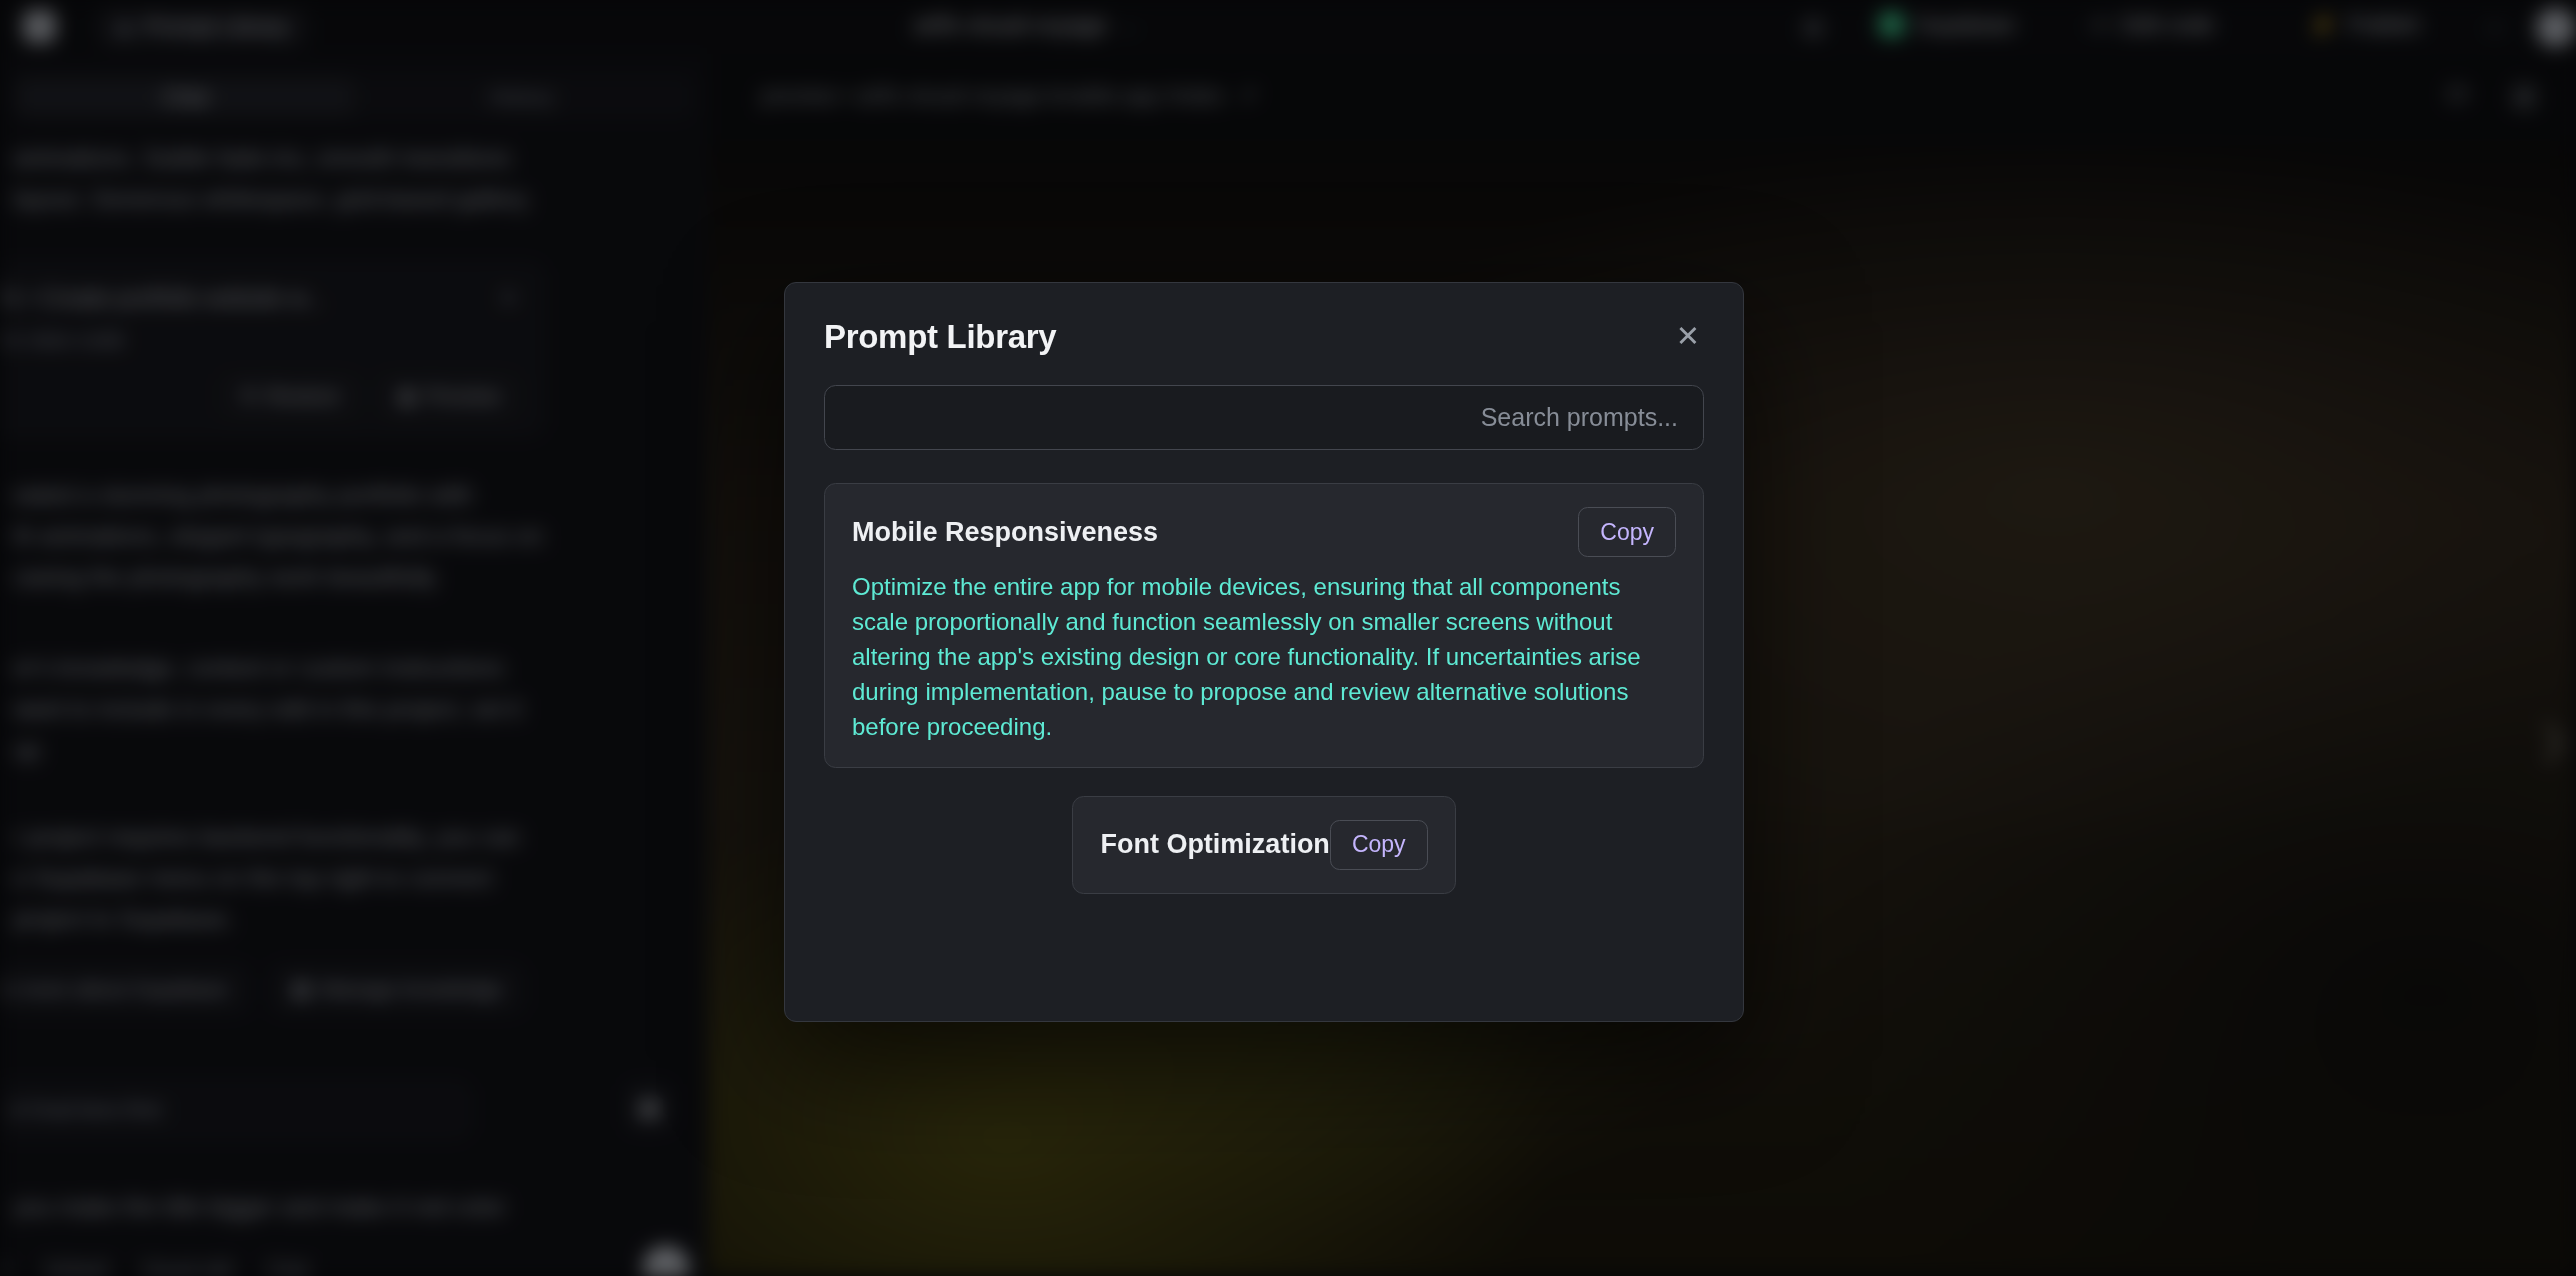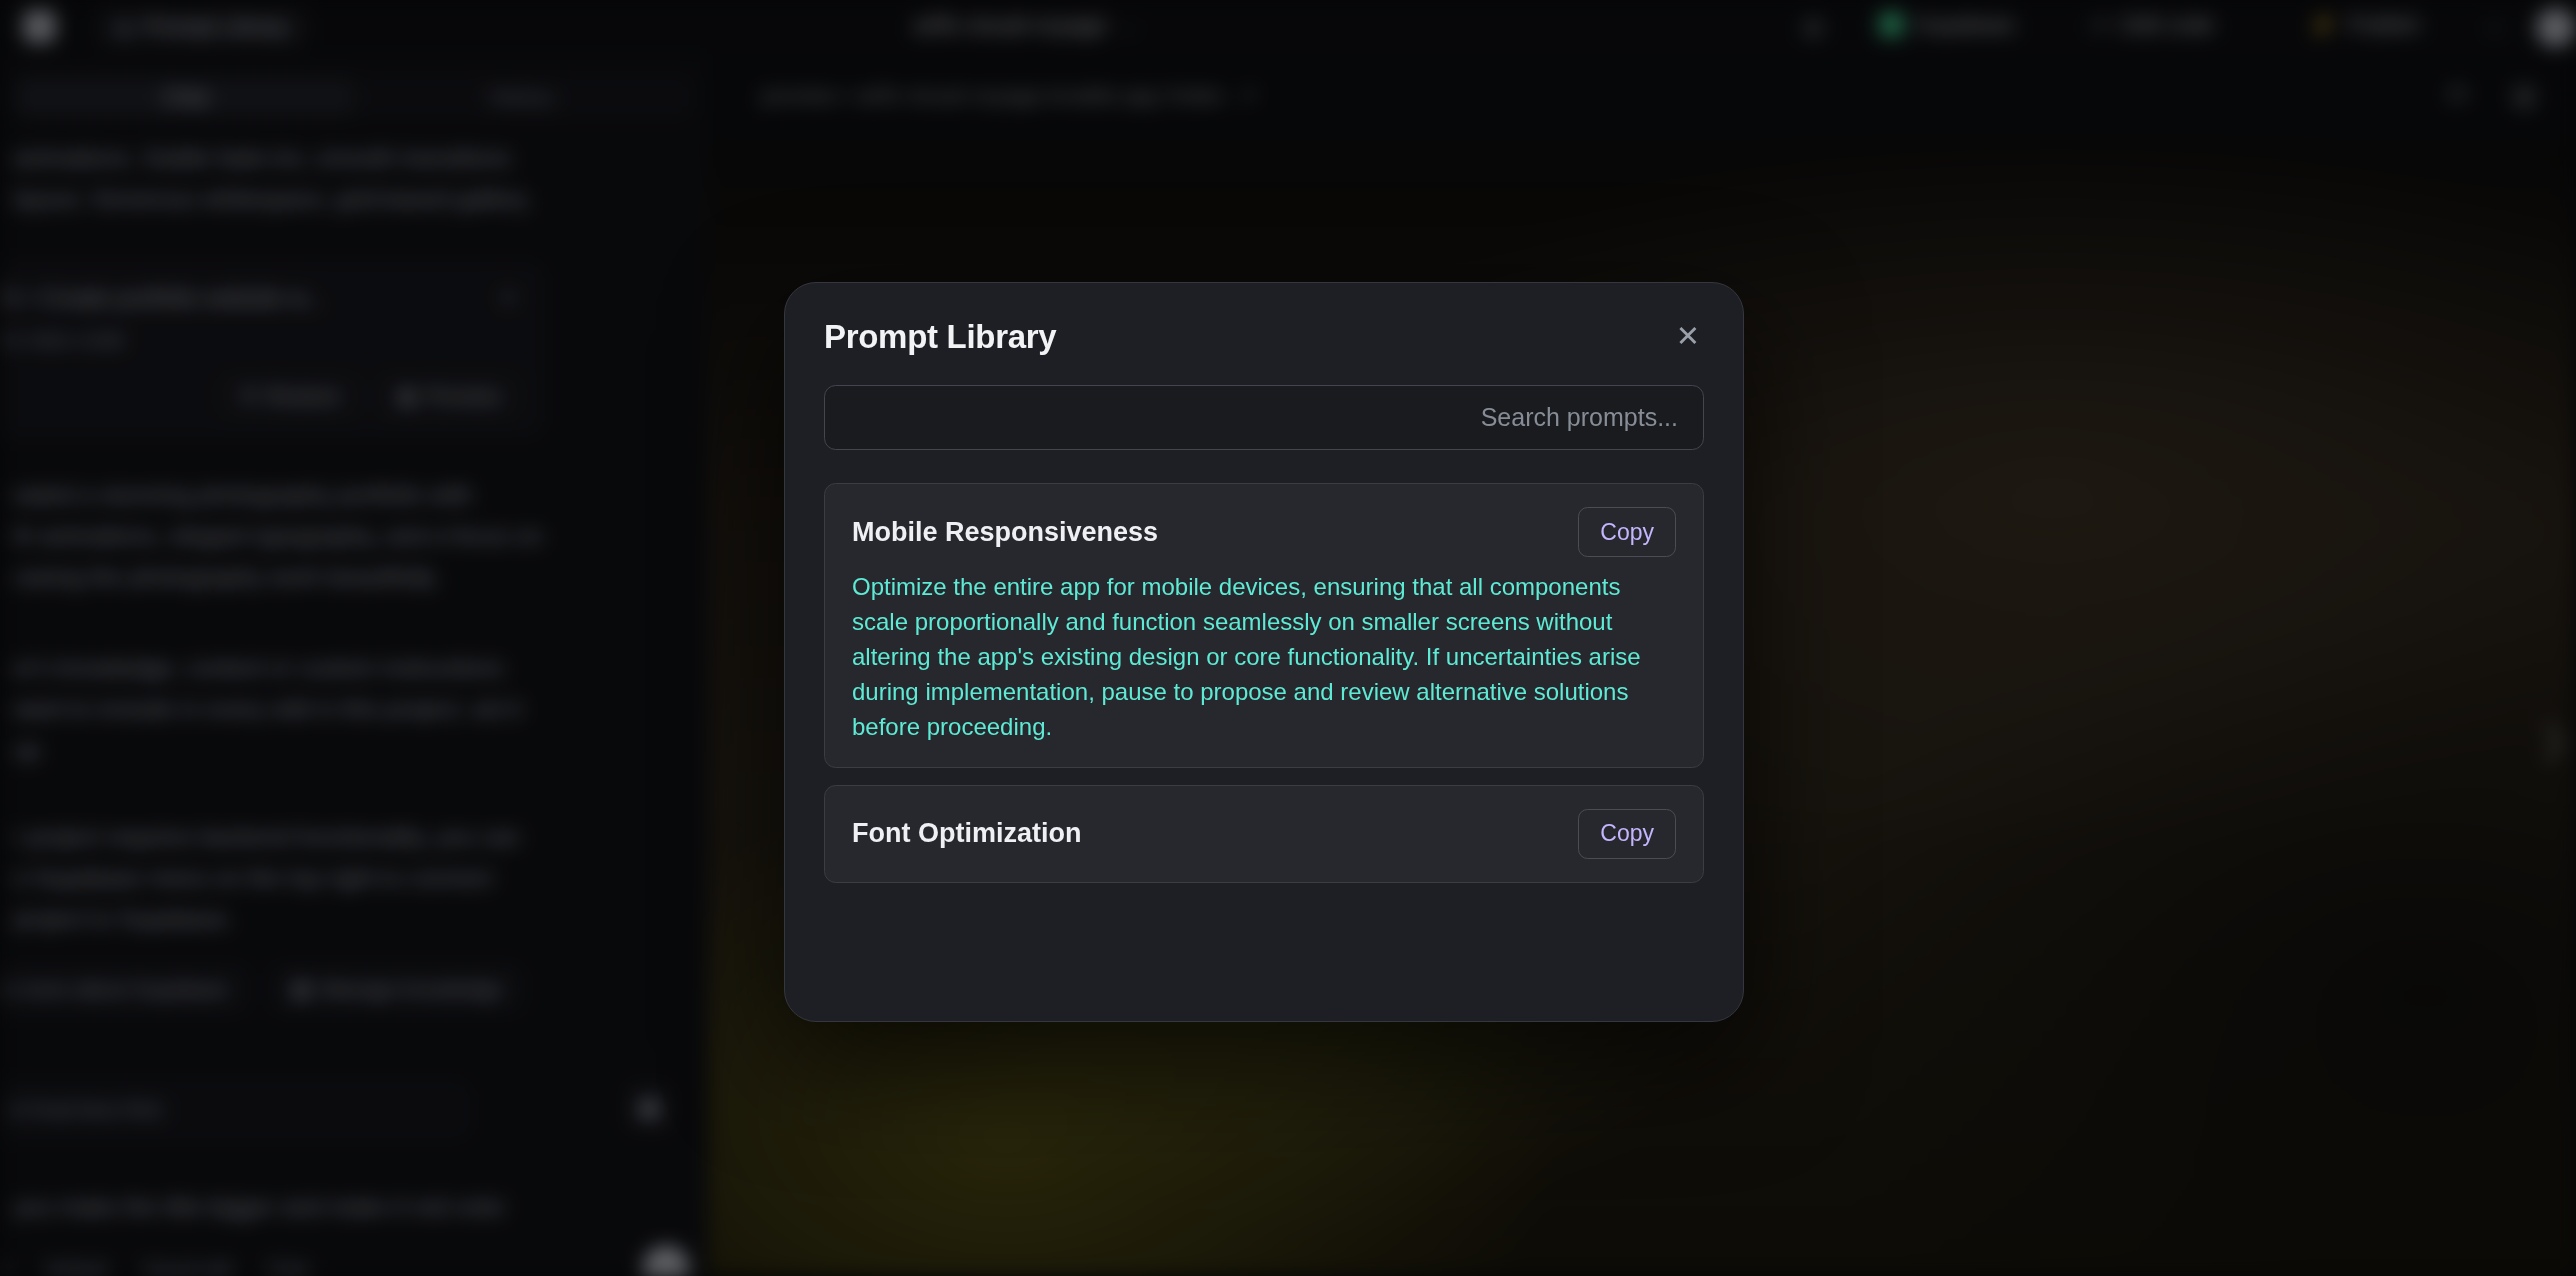--- a/index.html
+++ b/index.html
@@ -69,30 +69,30 @@
       radial-gradient(55% 45% at 72% 30%, rgba(95,78,52,0.38), transparent 72%),
       radial-gradient(45% 55% at 92% 75%, rgba(10,10,8,0.8), transparent 75%),
       linear-gradient(180deg, #0b0a08 0%, #241d12 32%, #2b2416 58%, #181407 100%); }
   .nextarrow { position:absolute; left:2537px; top:717px; color:rgba(255,255,255,0.28); font-size:39px; }
 
   
   .dim { position:absolute; left:0; top:0; width:2576px; height:1276px; background:rgba(3,4,6,0.52); }
 
   
   .modal { position:absolute; left:784px; top:282px; width:960px; height:740px; background:#1d1f24;
-    border:1px solid #34373e; border-radius:32px; padding:35px 39px 39px 39px;
+    border:1px solid #34373e; border-radius:12px; padding:35px 39px 39px 39px;
     box-shadow:0 39px 116px rgba(0,0,0,0.65); }
   .m-head { display:flex; justify-content:space-between; align-items:flex-start; }
   .m-title { color:#f2f3f5; font-size:33px; font-weight:700; letter-spacing:-0.3px; }
   .m-close { color:#9aa0a9; font-size:29px; line-height:29px; cursor:pointer; padding:3.9px; }
   .m-search { margin-top:29px; width:100%; height:65px; background:#191b1f; border:1px solid #43464e;
     border-radius:11.6px; padding:0 25px; color:#c7ccd3; font-size:25px; outline:none;
     font-family:"Liberation Sans", sans-serif;text-align:right; }
   .m-search::placeholder { color:#878d97; }
-  .m-cards { margin-top:33px; height:493px; overflow:hidden; display:flex; flex-direction:column; gap:17px; }
+  .m-cards { margin-top:33px; height:493px; overflow:hidden; display:flex; flex-direction:column; gap:28px;align-items:center; }
   .pcard { background:#26282e; border:1px solid #3a3d44; border-radius:11.6px; padding:23px 27px; flex:none; }
   .pcard-head { display:flex; justify-content:space-between; align-items:center; }
   .pcard-title { color:#eef0f3; font-size:27px; font-weight:700; }
   .copybtn { height:50px; padding:0 21px; border:1px solid #4a4d55; border-radius:9.6px; background:transparent;
     color:#c4b5fd; font-size:23px; font-family:"Liberation Sans", sans-serif; cursor:pointer; }
   .pcard-desc { margin-top:11.6px; color:#5eead4; font-size:24px; line-height:35px; }
 </style>
 </head>
 <body>
 

